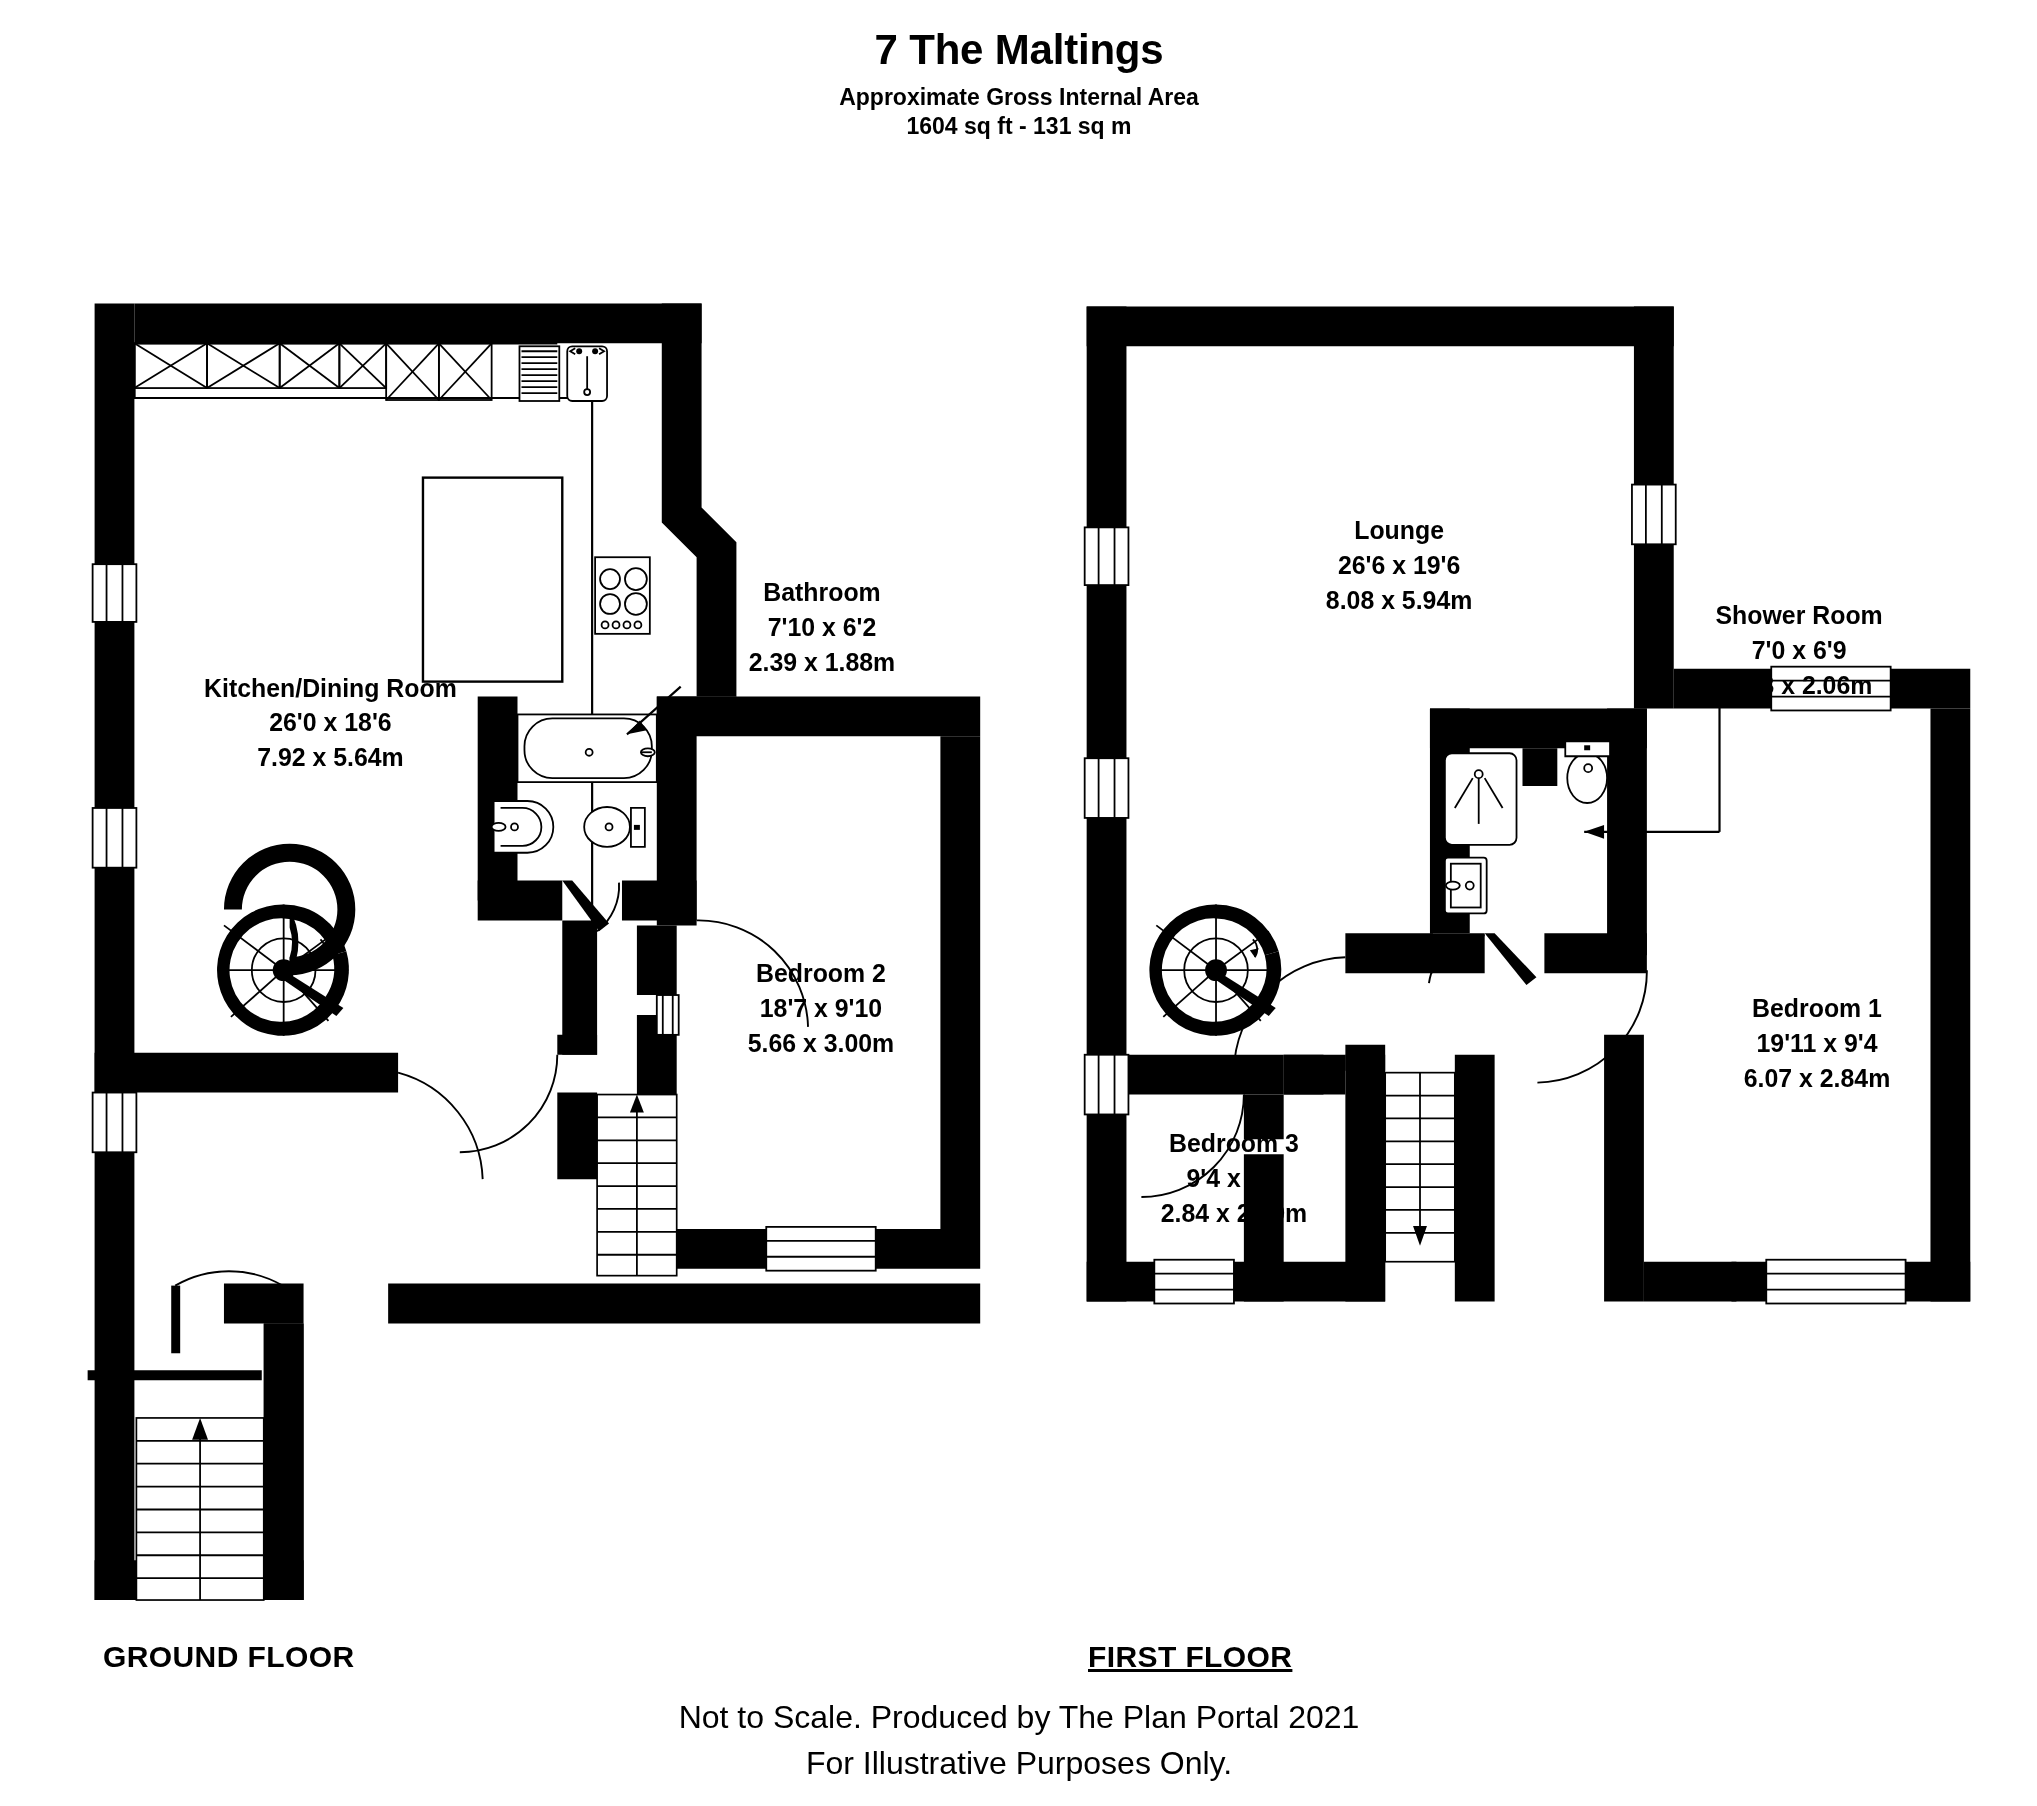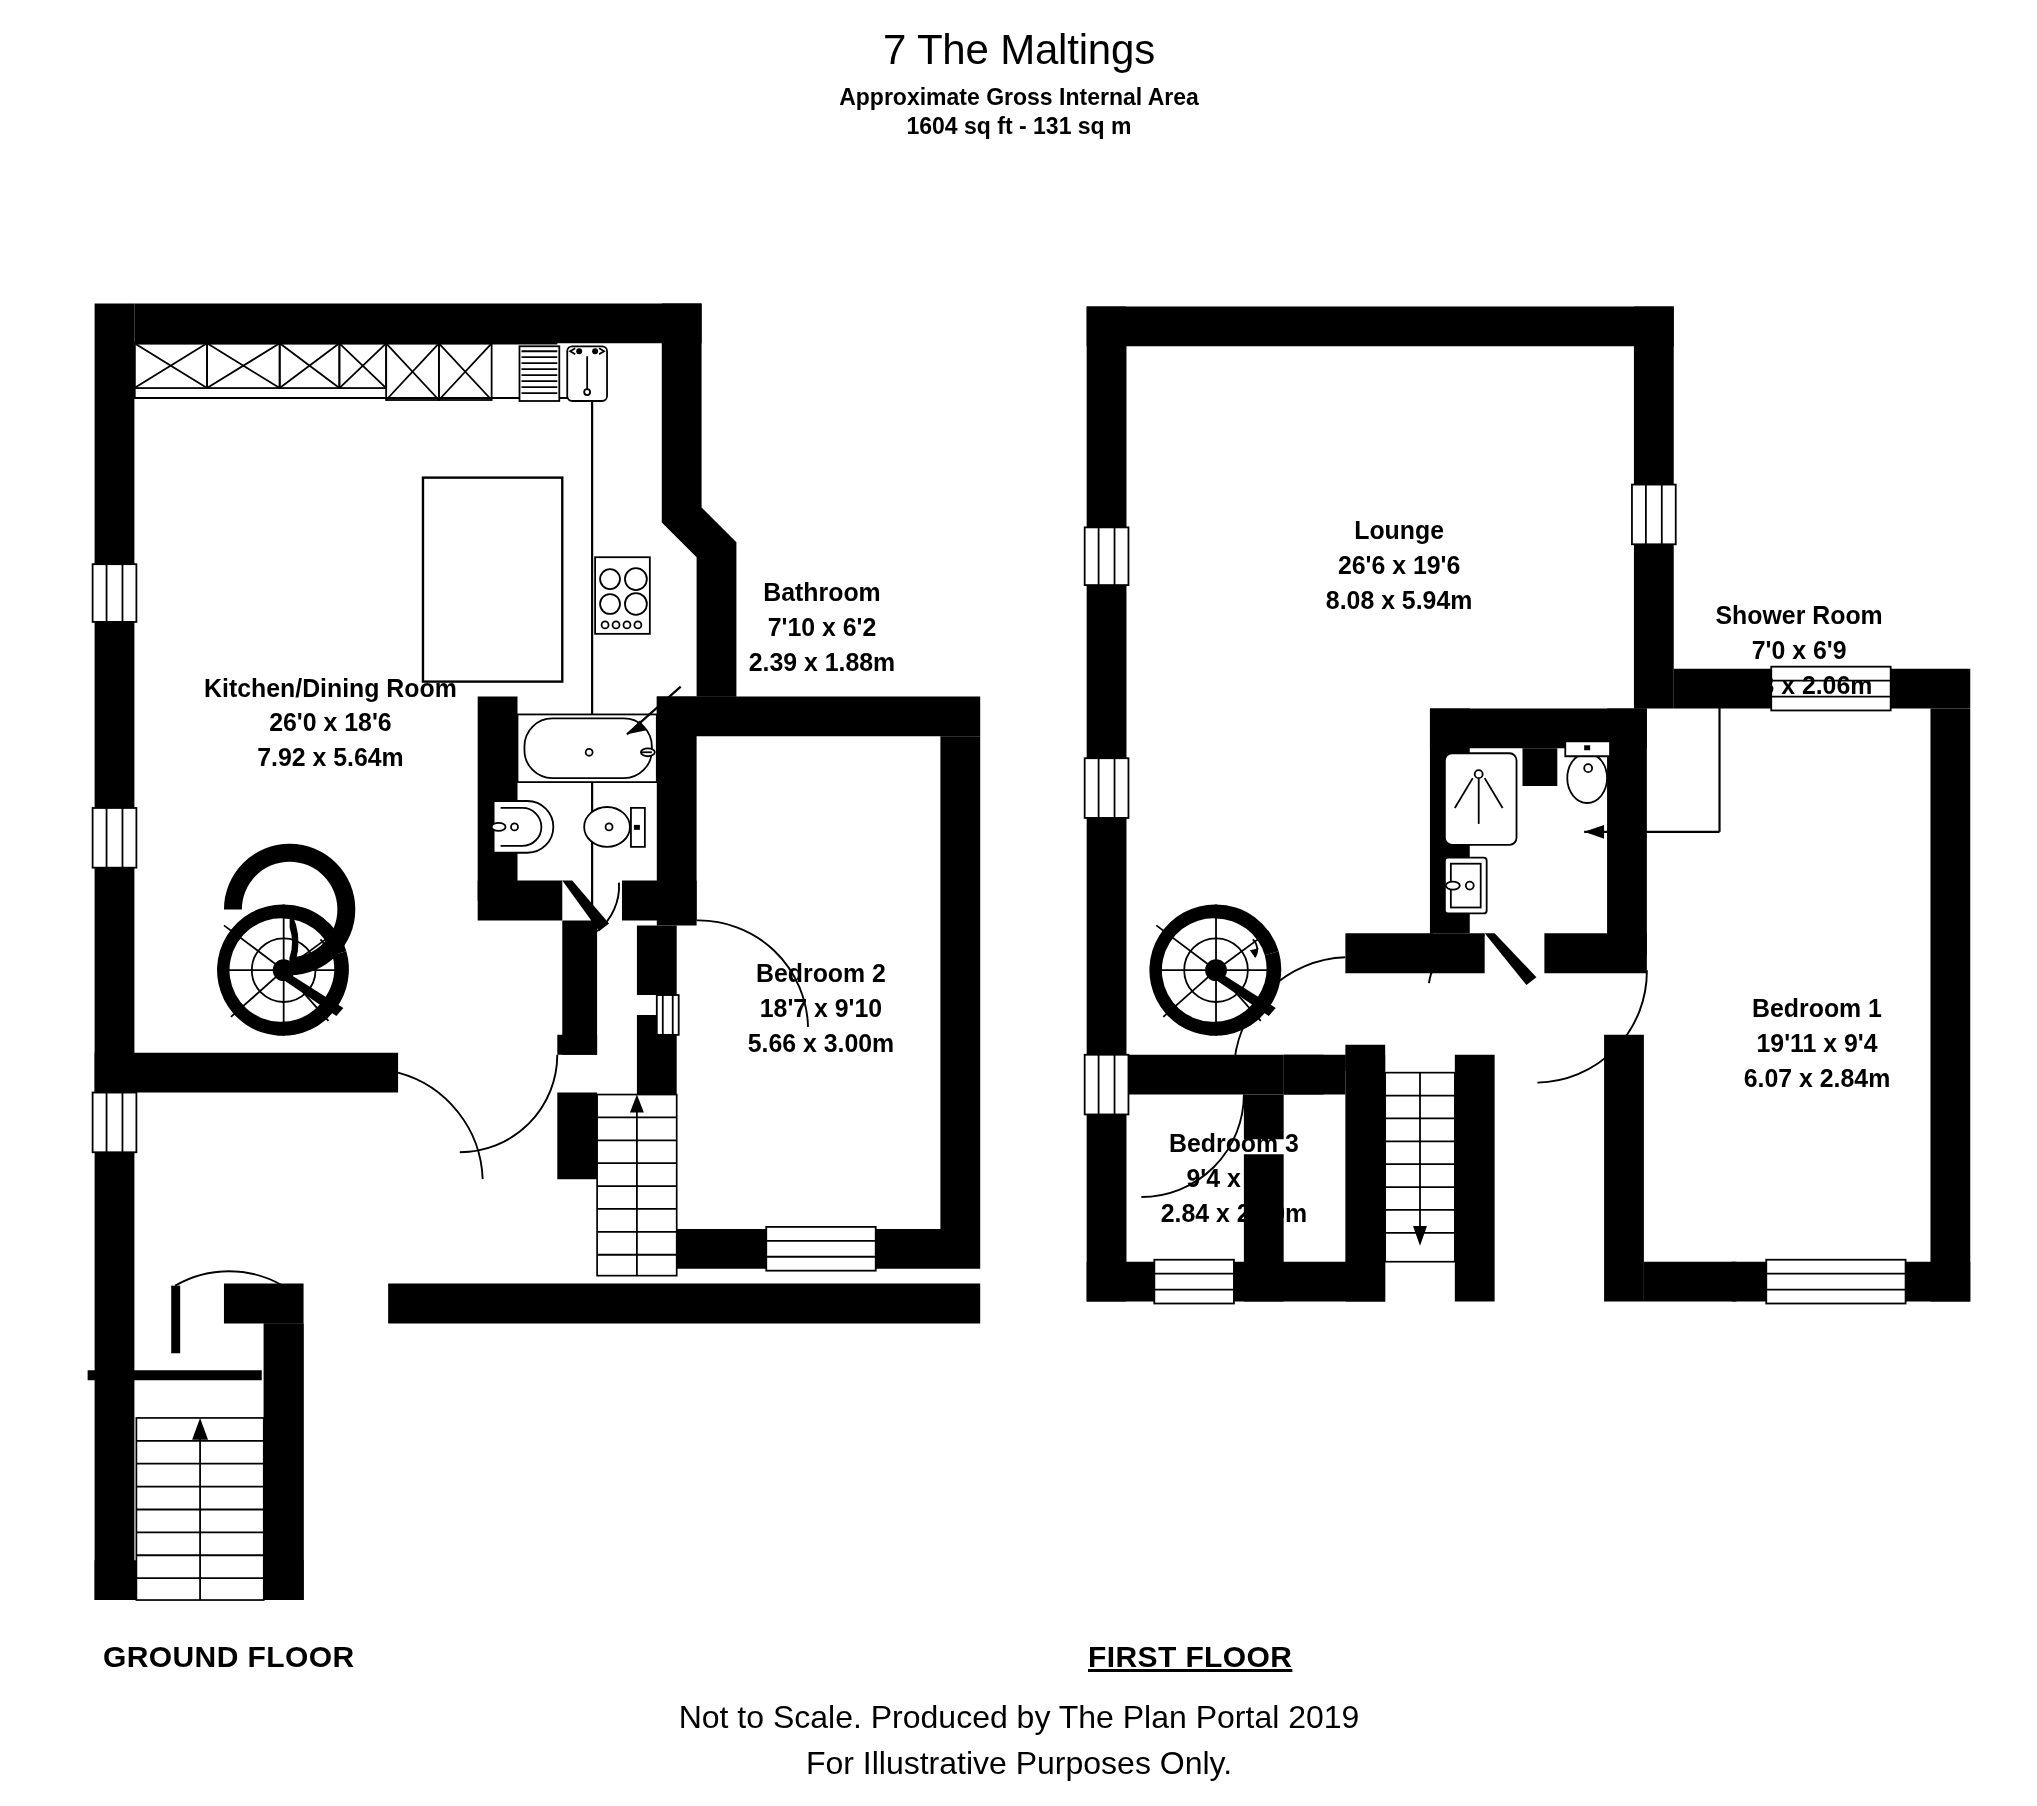--- a/index.html
+++ b/index.html
@@ -23,21 +23,21 @@
   }
   .hdr {
     position: absolute;
     left: 0;
     right: 0;
     text-align: center;
   }
   #title {
     top: 26px;
     font-size: 42px;
-    font-weight: normal;
+    font-weight: bold;
     letter-spacing: -0.2px;
   }
   #subtitle1 {
     top: 84px;
     font-size: 23px;
     font-weight: bold;
   }
   #subtitle2 {
     top: 113px;
     font-size: 23px;
@@ -532,15 +532,15 @@
 
       <text class="rm-name" x="1240" y="1158">Bedroom 3</text>
       <text class="rm-dim" x="1240" y="1193">9'4 x 7'6</text>
       <text class="rm-dim" x="1240" y="1228">2.84 x 2.29m</text>
     </g>
   </g>
 </svg>
 
 <div class="floor-label" id="ground-floor-label">GROUND FLOOR</div>
 <div class="floor-label" id="first-floor-label">FIRST FLOOR</div>
-<div id="footer1">Not to Scale. Produced by The Plan Portal 2019</div>
+<div id="footer1">Not to Scale. Produced by The Plan Portal 2021</div>
 <div id="footer2">For Illustrative Purposes Only.</div>
 
 
 </body></html>

